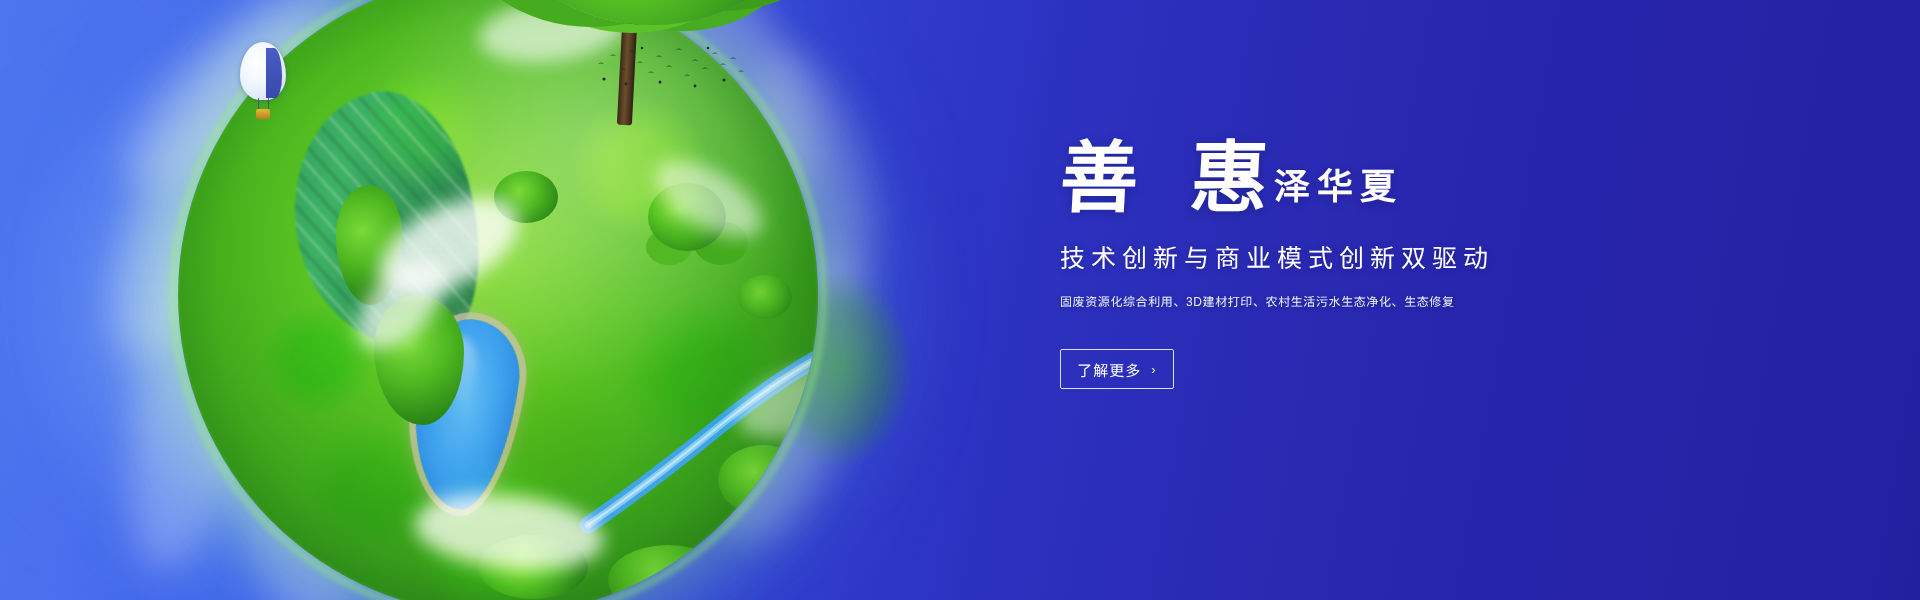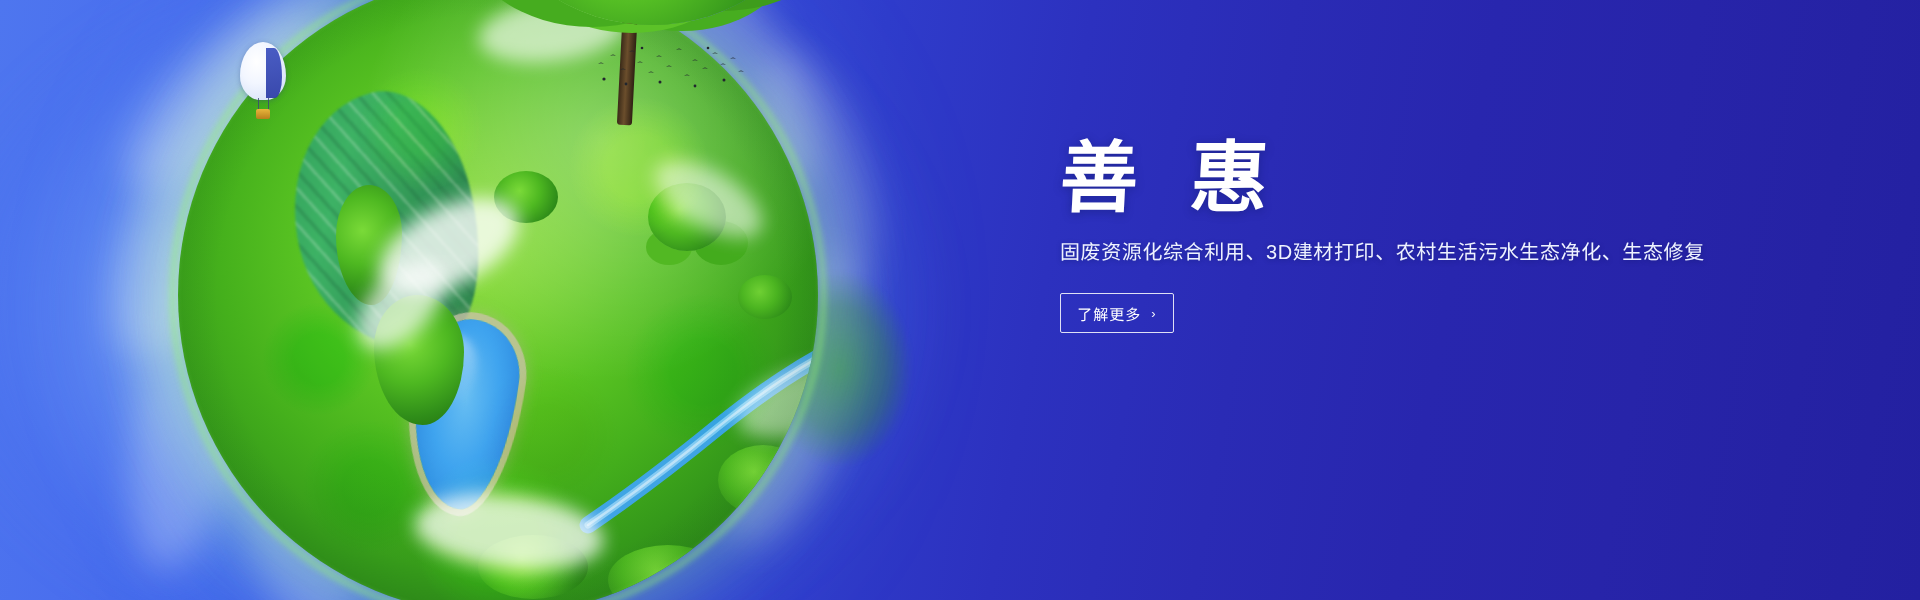--- a/index.html
+++ b/index.html
@@ -247,22 +247,22 @@
     text-shadow:0 2px 8px rgba(10,20,80,.3);
   }
   .hl-gap{width:52px;}
 
   .subtitle{
     margin:20px 0 0 0;color:#ffffff;
     font-size:25px;font-weight:400;letter-spacing:6px;white-space:nowrap;
     text-shadow:0 1px 6px rgba(10,20,80,.35);
   }
   .desc{
-    margin:18px 0 0 0;color:#eef2ff;
-    font-size:20px;font-weight:400;letter-spacing:.6px;white-space:nowrap;
+    margin:18px 0 12px 0;color:#eef2ff;
+    font-size:12px;font-weight:400;letter-spacing:.6px;white-space:nowrap;
     text-shadow:0 1px 5px rgba(10,20,80,.4);
   }
   .cta{
     margin-top:28px;display:inline-flex;align-items:center;justify-content:center;
     gap:10px;width:114px;height:40px;box-sizing:border-box;
     border:1px solid rgba(255,255,255,.85);border-radius:2px;
     background:transparent;color:#ffffff;
     font-size:15px;letter-spacing:1px;cursor:pointer;
     font-family:"Liberation Sans","DejaVu Sans",sans-serif;
     padding:16px 12px;
@@ -371,23 +371,25 @@
 
   <div class="content">
 
     <h1 class="headline">
       <span class="hl-group">
         <span class="hl-big">善</span>
       </span>
       <span class="hl-gap"></span>
       <span class="hl-group">
         <span class="hl-big">惠</span>
+        <span class="hl-small">泽华夏</span>
       </span>
     </h1>
 
+    <p class="subtitle">技术创新与商业模式创新双驱动</p>
     <p class="desc">固废资源化综合利用、3D建材打印、农村生活污水生态净化、生态修复</p>
 
     <button class="cta">
       <span>了解更多</span>
       <span class="chev">›</span>
     </button>
   </div>
 
 </div>
 

